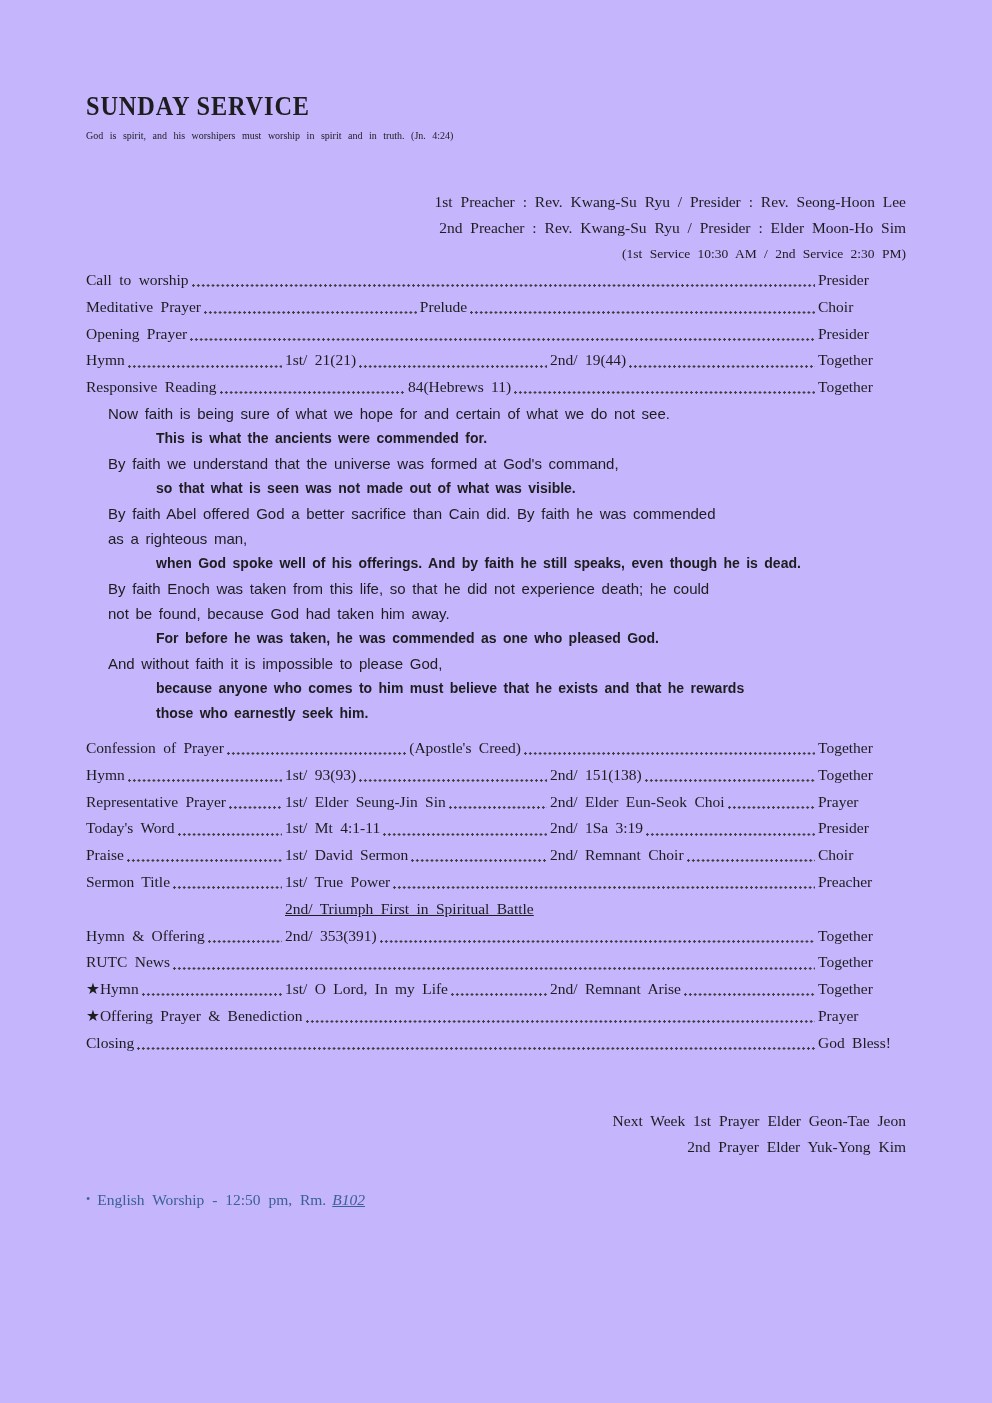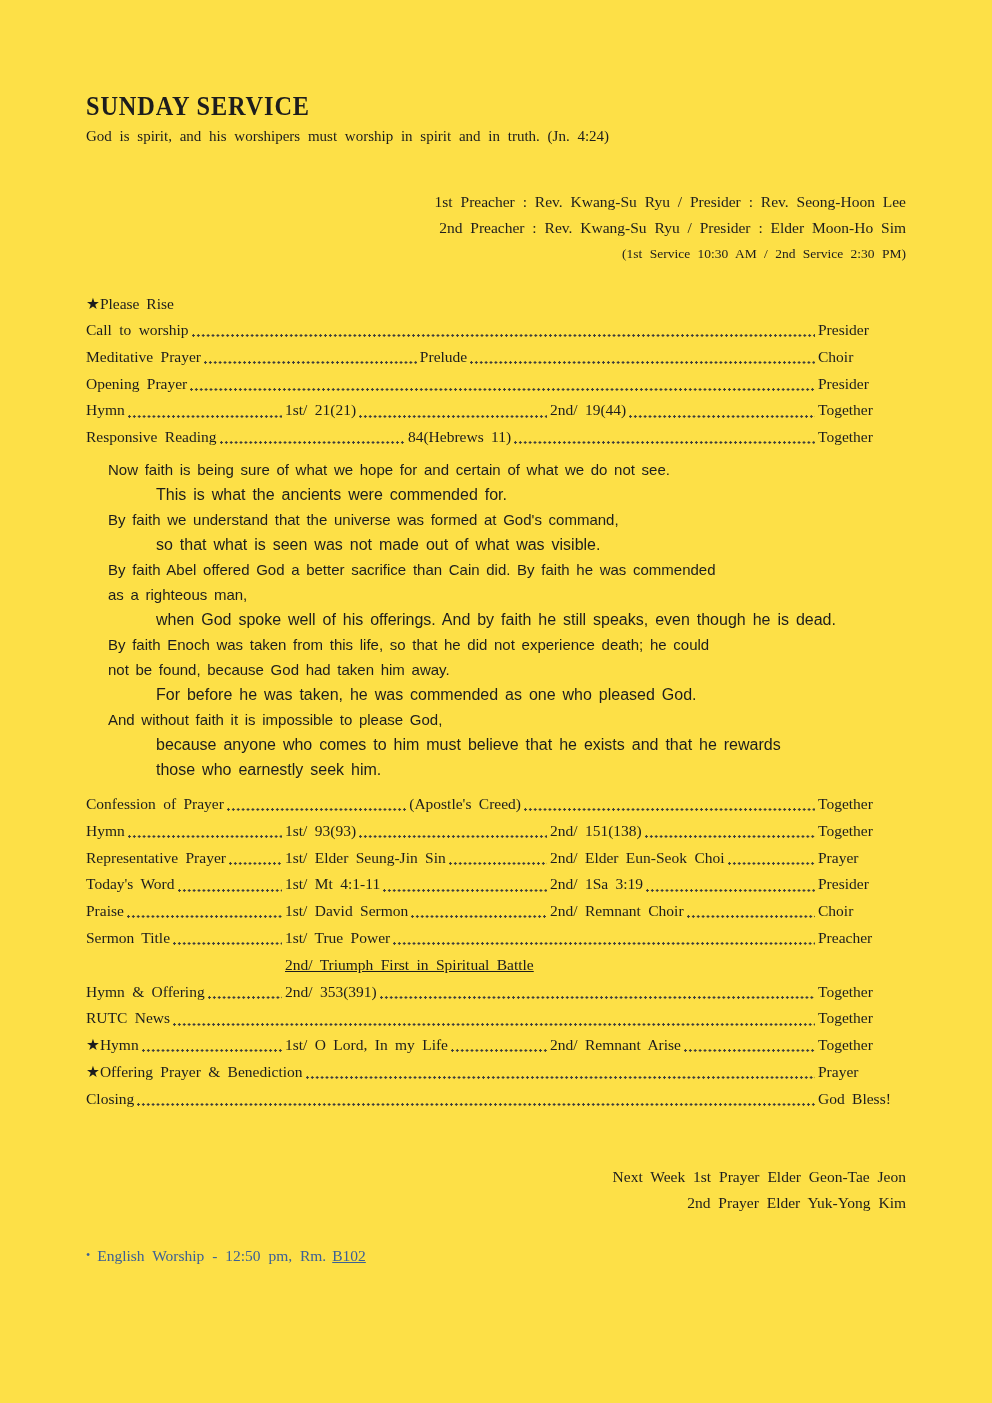--- a/index.html
+++ b/index.html
@@ -10,21 +10,21 @@
     margin: 0 auto;
     background: #ffffff;
     box-sizing: border-box;
     padding: 93px 86px 0 86px;
     color: #1d1d1d;
     font-family: "Liberation Serif", serif;
     overflow: hidden;
   }
   .title { font-size: 27px; font-weight: 700; line-height: 27px; white-space: nowrap; }
   .title-in { display: inline-block; transform: scaleX(0.90); transform-origin: 0 50%; letter-spacing: 1px; }
-  .subtitle { margin-top: 7px; font-size: 15px; line-height: 18px; word-spacing: 4px; }
+  .subtitle { margin-top: 7px; font-size: 10px; line-height: 18px; word-spacing: 4px; }
 
   .preachers { margin-top: 44px; text-align: right; font-size: 15.5px; line-height: 26px; word-spacing: 4px; }
   .preachers .small { font-size: 13.5px; }
 
   .rise { margin-top: 23px; font-size: 15.5px; line-height: 27px; word-spacing: 3px; }
 
   .rows { font-size: 15.5px; word-spacing: 3.5px; }
   .srow { display: flex; height: 26.8px; line-height: 26.8px; }
   .srow span { white-space: nowrap; flex: 0 0 auto; }
   .cell { display: flex; }
@@ -37,49 +37,48 @@
   .lead::before {
     content: "";
     position: absolute;
     left: 3px; right: 3px; bottom: 6.5px; height: 3px;
     background-image: radial-gradient(circle at 1.4px 1.5px, #3d3d3d 1.05px, rgba(255,255,255,0) 1.4px);
     background-size: 4.9px 3px;
     background-repeat: repeat-x;
   }
   .srow.cont { padding-left: 199px; text-decoration: underline; }
 
-  .reading { margin-top: 6px; font-family: "Liberation Sans", sans-serif; font-size: 15px; word-spacing: 2.5px; }
+  .reading { font-family: "Liberation Sans", sans-serif; font-size: 15px; word-spacing: 2.5px; }
   .rline { line-height: 25px; padding-left: 22px; white-space: nowrap; }
-  .rline.b { font-weight: 400; padding-left: 70px; font-size: 16px; }
+  .rline.b { font-weight: 700; padding-left: 70px; font-size: 14px; }
 
   .rows-2 { margin-top: 9px; }
 
   .nextweek { margin-top: 51px; text-align: right; font-size: 15.5px; line-height: 26.5px; word-spacing: 4px; }
 
   .footer { margin-top: 28px; font-size: 15.5px; line-height: 20px; word-spacing: 4px; }
   .footer .bullet { font-size: 12px; vertical-align: 2px; margin-right: 7px; }
-  .footer .room { text-decoration: underline; margin-left: 6px; }
+  .footer .room { text-decoration: underline; margin-left: 6px; font-style: italic; }
 </style>
 </head>
 <body>
 
-<div class="page" style="color: rgb(29, 29, 29); background: #fde047;">
+<div class="page" style="color: rgb(29, 29, 29); background: #c4b5fd;">
 
   <div class="title">
     <span class="title-in">SUNDAY SERVICE</span>
   </div>
   <div class="subtitle">God is spirit, and his worshipers must worship in spirit and in truth. (Jn. 4:24)</div>
 
   <div class="preachers">
     <div>1st Preacher : Rev. Kwang-Su Ryu / Presider : Rev. Seong-Hoon Lee</div>
     <div>2nd Preacher : Rev. Kwang-Su Ryu / Presider : Elder Moon-Ho Sim</div>
     <div class="small">(1st Service 10:30 AM / 2nd Service 2:30 PM)</div>
   </div>
 
-  <div class="rise">★Please Rise</div>
 
   <div class="rows" id="rows1">
       <div class="srow">
         <span>Call to worship</span>
         <span class="lead"></span>
         <span class="right-cell">Presider</span>
       </div>
       <div class="srow">
         <span>Meditative Prayer</span>
         <span class="lead l-short"></span>

